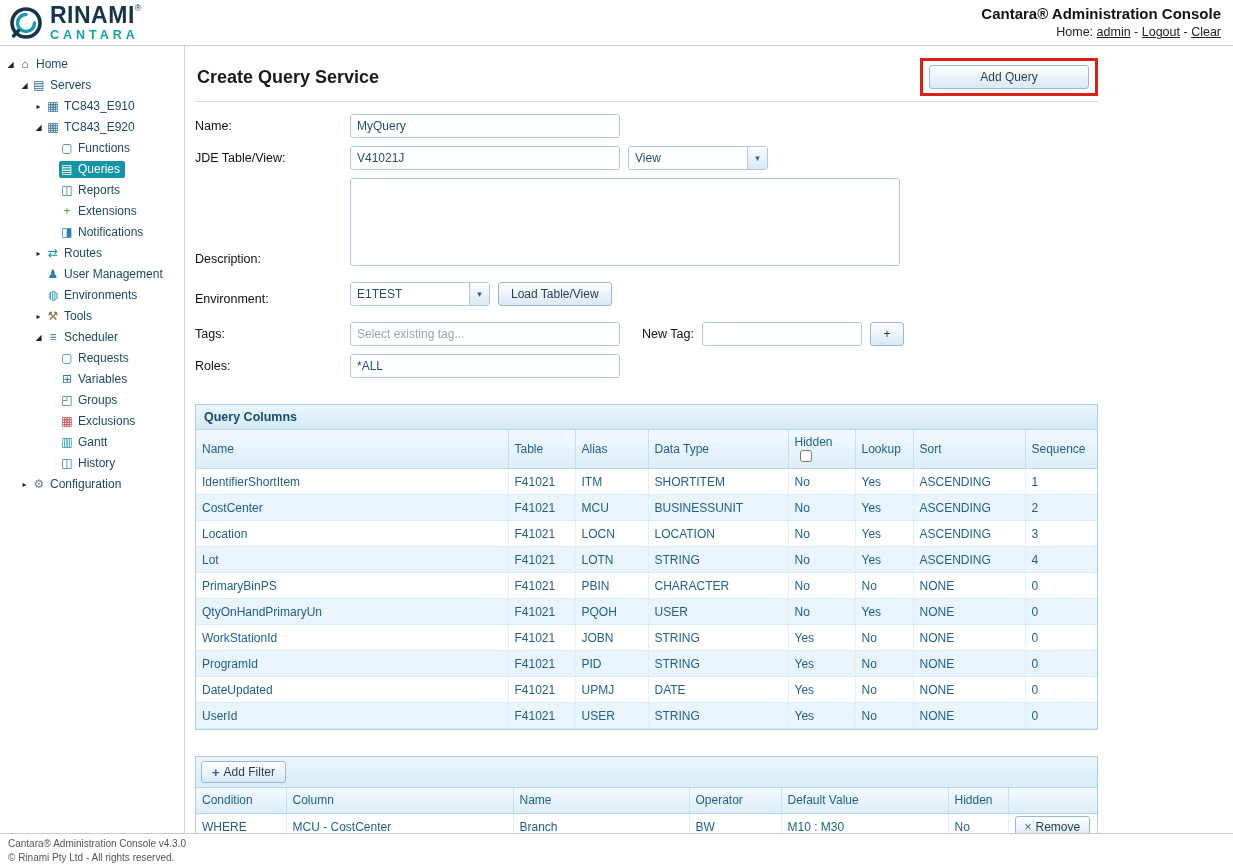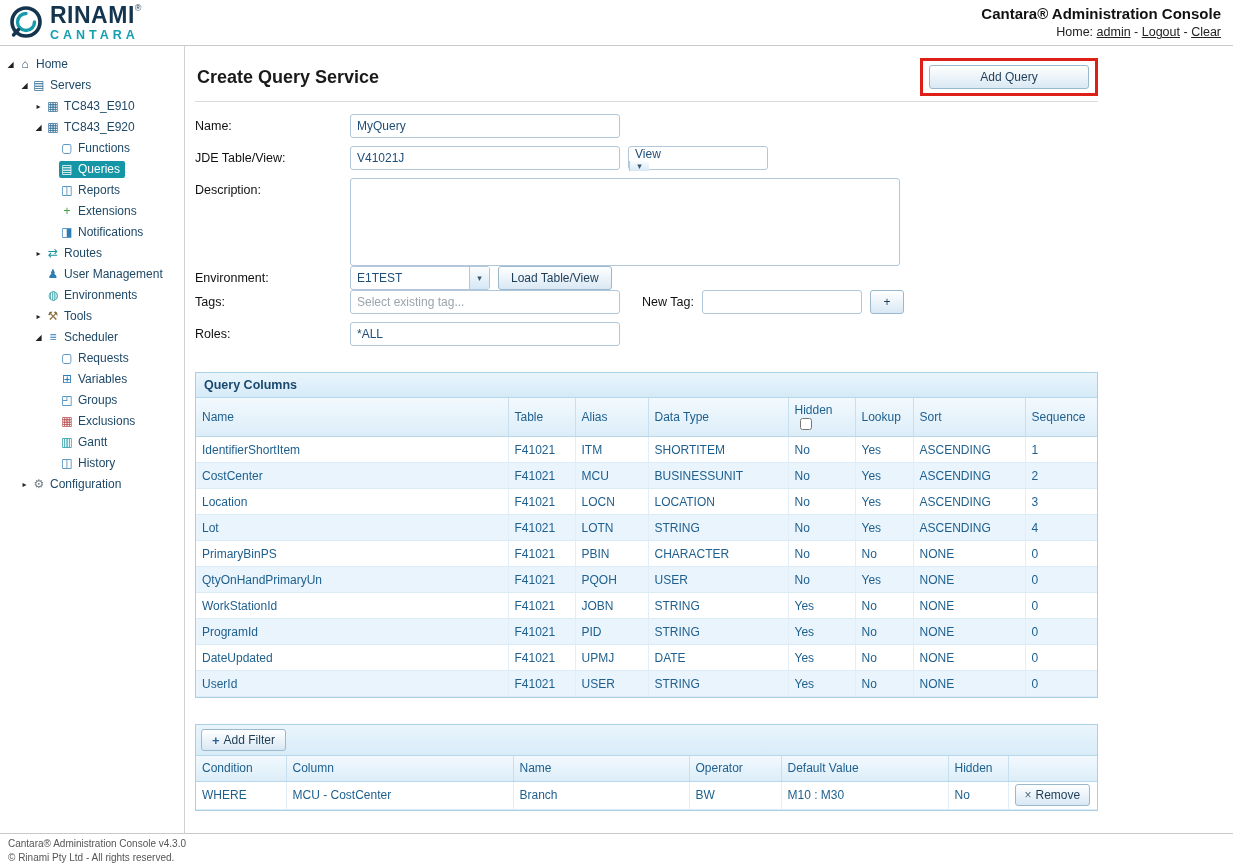--- a/index.html
+++ b/index.html
@@ -3,21 +3,21 @@
 <meta charset="utf-8">
 <style>
   html,body{margin:0;padding:0;}
   body{width:1233px;height:867px;overflow:hidden;background:#fff;color:#222;
        font-family:"Liberation Sans","DejaVu Sans",sans-serif;}
   .app{display:flex;flex-direction:column;width:1233px;height:867px;}
 
   
   .topbar{flex:0 0 46px;display:flex;justify-content:space-between;align-items:center;
           border-bottom:1px solid #c9c9c9;padding:0 12px 0 8px;box-sizing:border-box;}
-  .logo{display:flex;align-items:flex-start;gap:6px;}
+  .logo{display:flex;align-items:center;gap:6px;}
   .logo-text{line-height:1;}
   .logo-primary{font-size:23px;font-weight:bold;color:#15344e;letter-spacing:.5px;}
   .logo-reg{font-size:9px;vertical-align:top;color:#15344e;}
   .logo-secondary{font-size:12.5px;font-weight:bold;color:#13a0b0;letter-spacing:4px;margin-top:2px;}
   .top-right{text-align:right;line-height:1.4;}
   .console-title{font-size:15px;font-weight:bold;color:#111;}
   .user-line{font-size:12.5px;color:#222;}
   .link{color:#222;text-decoration:underline;cursor:pointer;}
 
   
@@ -45,36 +45,36 @@
        height:24px;font-size:12px;color:#1d3d57;padding:0 12px;font-family:inherit;
        cursor:pointer;box-sizing:border-box;}
   .btn-add-query{width:160px;}
   .btn-small{height:22px;padding:0 10px;}
   .btn-plus{width:34px;padding:0;}
   .btn-remove{height:22px;padding:0 9px;}
   .plus-icon{font-weight:bold;font-size:13px;color:#2a6496;}
   .x-icon{font-size:12px;color:#4a6b84;}
 
   .form-row{display:flex;align-items:flex-start;margin-bottom:8px;}
-  .row-desc,.row-env{margin-bottom:0;}
+  .row-desc,.row-env{margin-bottom:16px;align-items:flex-end;}
   .form-label{flex:0 0 155px;font-size:12.5px;color:#111;padding-top:5px;}
   .tfield{height:24px;border:1px solid #b2c8da;border-radius:3px;padding:0 6px;font-size:12px;
           color:#1f4e79;box-sizing:border-box;font-family:inherit;background:#fff;}
   .tfield::placeholder{color:#9aa5ad;}
   .w270{width:270px;}
   .w160{width:160px;}
   textarea.tfield{width:550px;height:88px;padding:5px 6px;resize:none;}
   .combo{display:inline-flex;align-items:stretch;border:1px solid #b2c8da;border-radius:3px;
          height:24px;background:#fff;box-sizing:border-box;cursor:pointer;}
   .combo-text{flex:1;display:flex;align-items:center;padding:0 6px;font-size:12px;color:#1f4e79;}
   .combo-trigger{width:19px;display:flex;align-items:center;justify-content:center;
                  background:linear-gradient(#fbfdfe,#d6e8f5);border-left:1px solid #b2c8da;
                  font-size:9px;color:#3a5a74;}
   .w140{width:140px;}
-  .gap8{margin-left:8px;flex-direction:column;}
+  .gap8{margin-left:8px;}
   .newtag-label{font-size:12.5px;color:#111;margin-left:22px;margin-right:8px;padding-top:5px;}
 
   
   .panel{width:903px;border:1px solid #abcfe5;box-sizing:border-box;}
   .panel-qc{margin-top:26px;}
   .panel-filters{margin-top:26px;}
   .panel-title{background:linear-gradient(#eaf5fc,#d5eaf7);border-bottom:1px solid #b7d7ea;
                padding:5px 8px;font-size:12.5px;font-weight:bold;color:#194a6e;}
   .panel-toolbar{background:linear-gradient(#eaf5fc,#d8ecf8);border-bottom:1px solid #b7d7ea;padding:4px 5px;}
   .grid{width:100%;border-collapse:collapse;table-layout:fixed;font-size:12px;color:#1e5f8e;}

